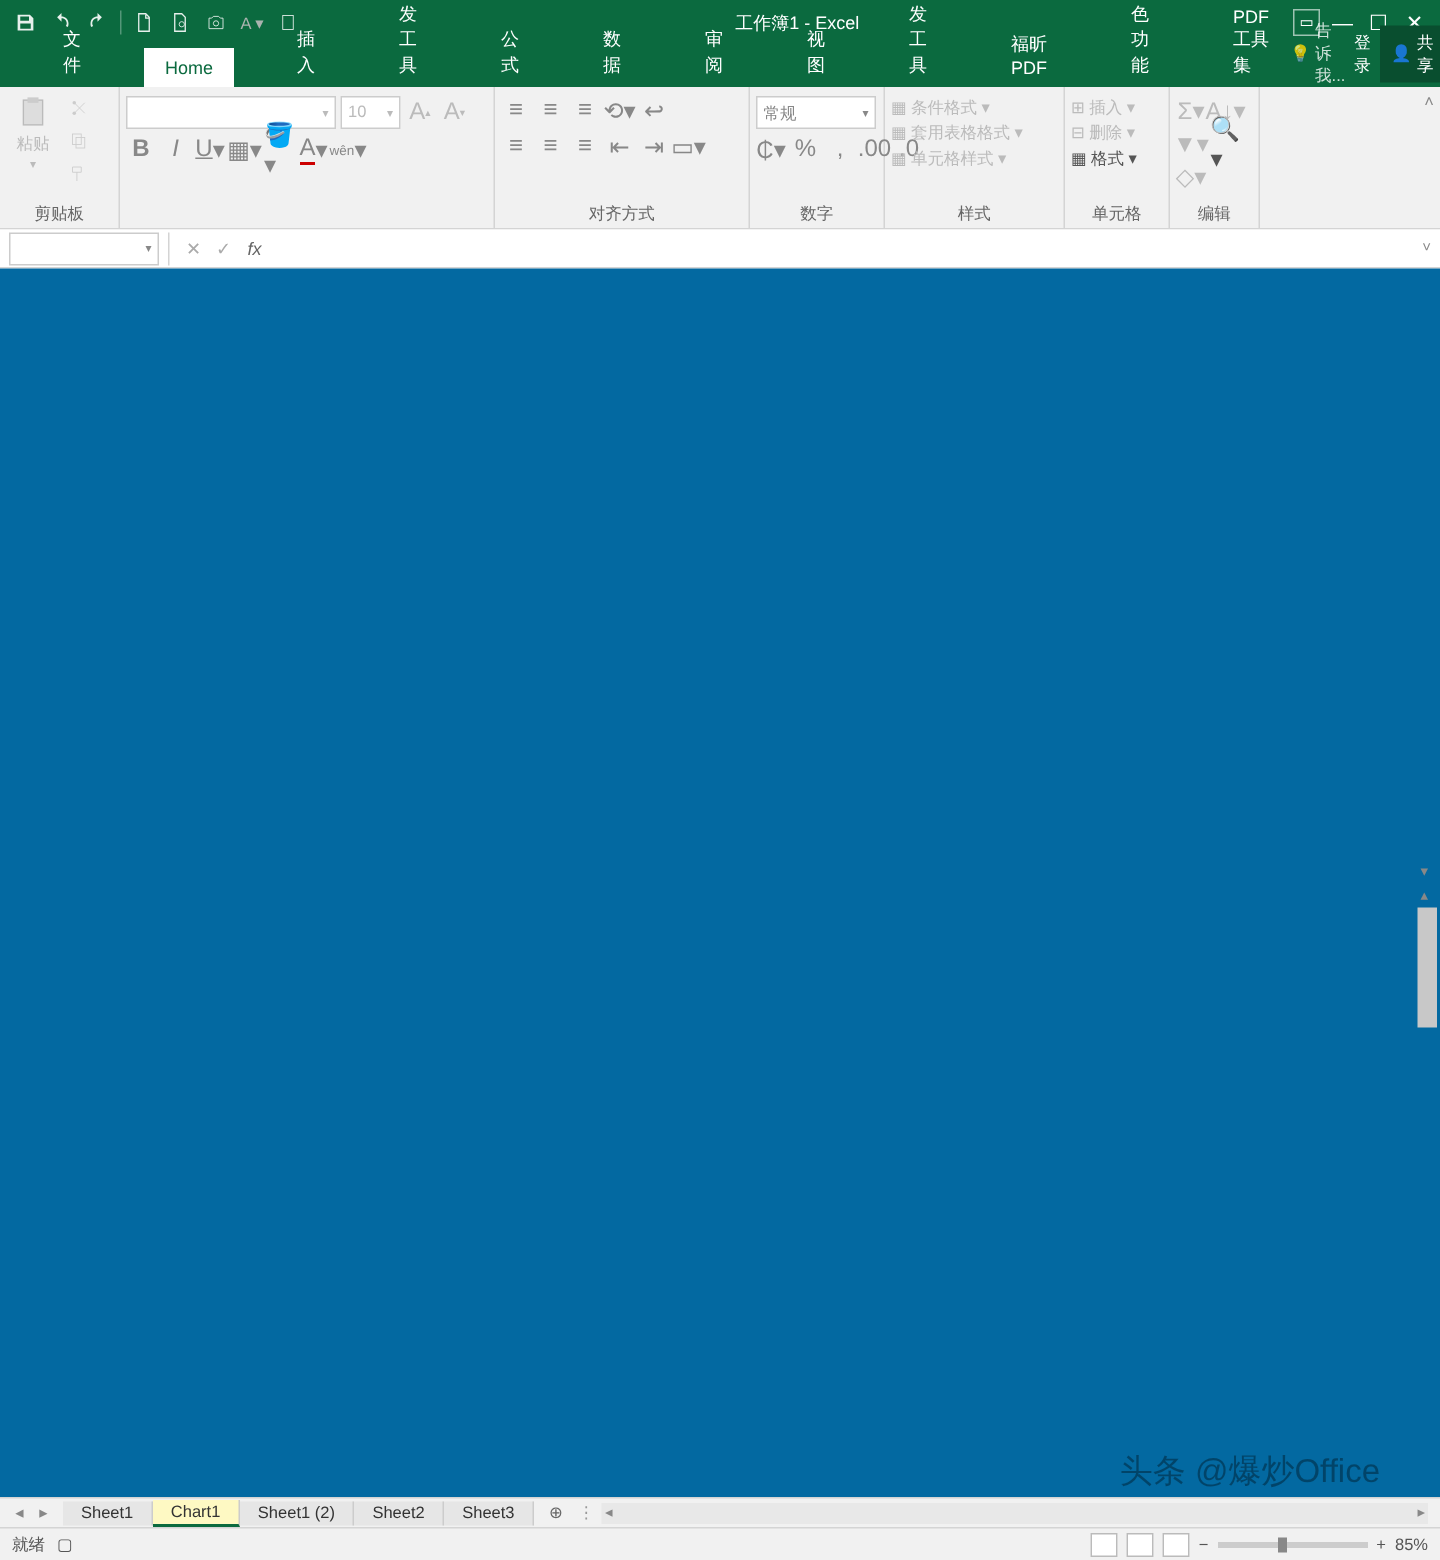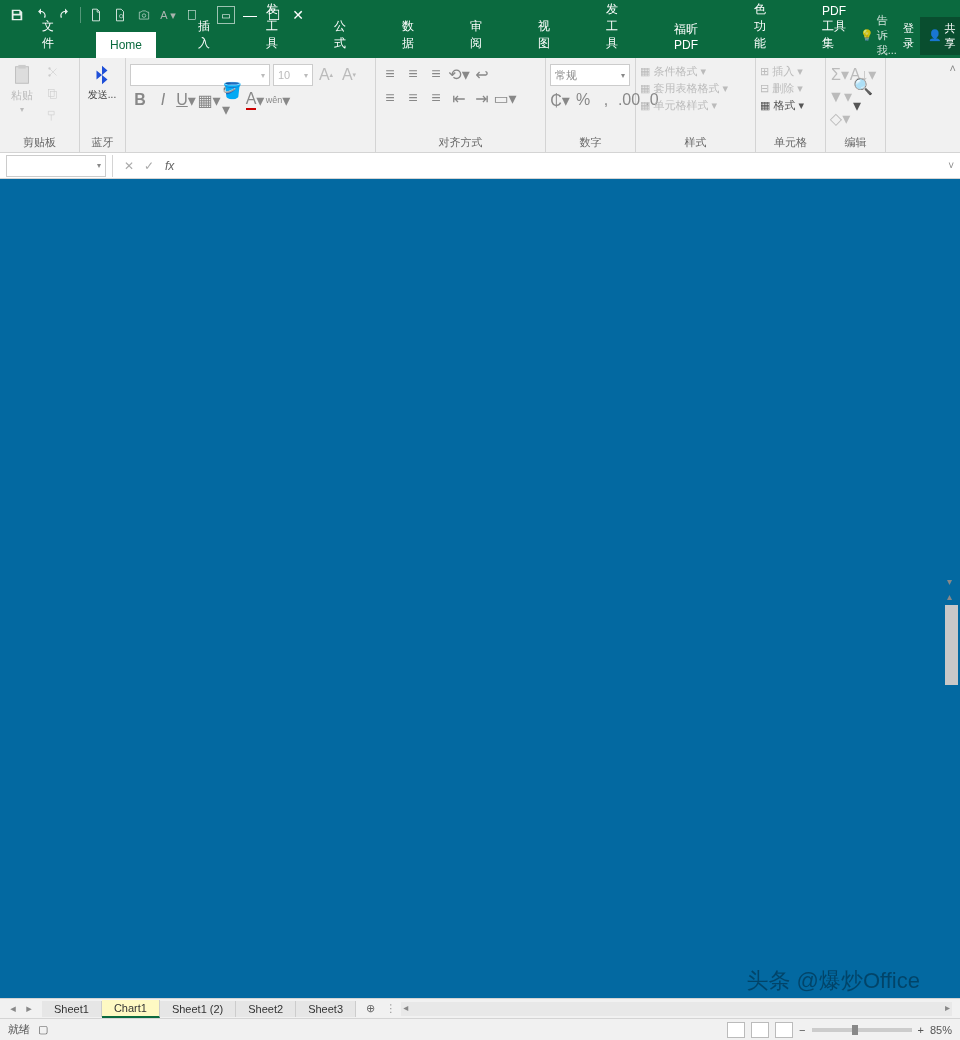--- a/index.html
+++ b/index.html
@@ -123,20 +123,21 @@
       </div>
     <div class="qat-btn disabled">
         <span style="font-size:11px">A ▾</span>
       </div>
     <div class="qat-btn disabled">
         <svg viewBox="0 0 24 24">
           <rect x="6" y="4" width="12" height="16" fill="none" stroke="#fff"></rect>
         </svg>
       </div>
   </div>
+  <div class="title-text">工作簿1 - Excel</div>
   <div class="winctrl">
     <span style="border:1px solid rgba(255,255,255,.6);font-size:10px">▭</span>
     <span>—</span>
     <span>☐</span>
     <span>✕</span>
   </div>
 </div>
 
 <div class="tabs">
   <div class="tab">文件</div>
@@ -186,31 +187,20 @@
         <div class="smbtn disabled">
             <svg viewBox="0 0 24 24">
               <path d="M4 4h10v6H4zM9 10v10" stroke="#ccc" fill="none"></path>
             </svg>
           </div>
       </div>
     </div>
     <div class="rgroup-label">剪贴板</div>
   </div>
 
-  <div class="rgroup" style="width:46px">
-    <div class="rgroup-body">
-      <div class="bigbtn">
-        <svg viewBox="0 0 24 24">
-            <path d="M12 2l6 5-6 5 6 5-6 5V2zM6 7l6 5-6 5" fill="#1e4fd8"></path>
-          </svg>
-        <span style="font-size:10px">发送...</span>
-      </div>
-    </div>
-    <div class="rgroup-label">蓝牙</div>
-  </div>
 
   <div class="rgroup" style="width:250px">
     <div class="rgroup-body" style="flex-direction:column;gap:4px;padding-top:4px">
       <div class="row">
         <div class="combo disabled" style="width:140px">
             <span></span>
             <span class="arr">▾</span>
           </div>
         <div class="combo disabled" style="width:40px">
             <span>10</span>

